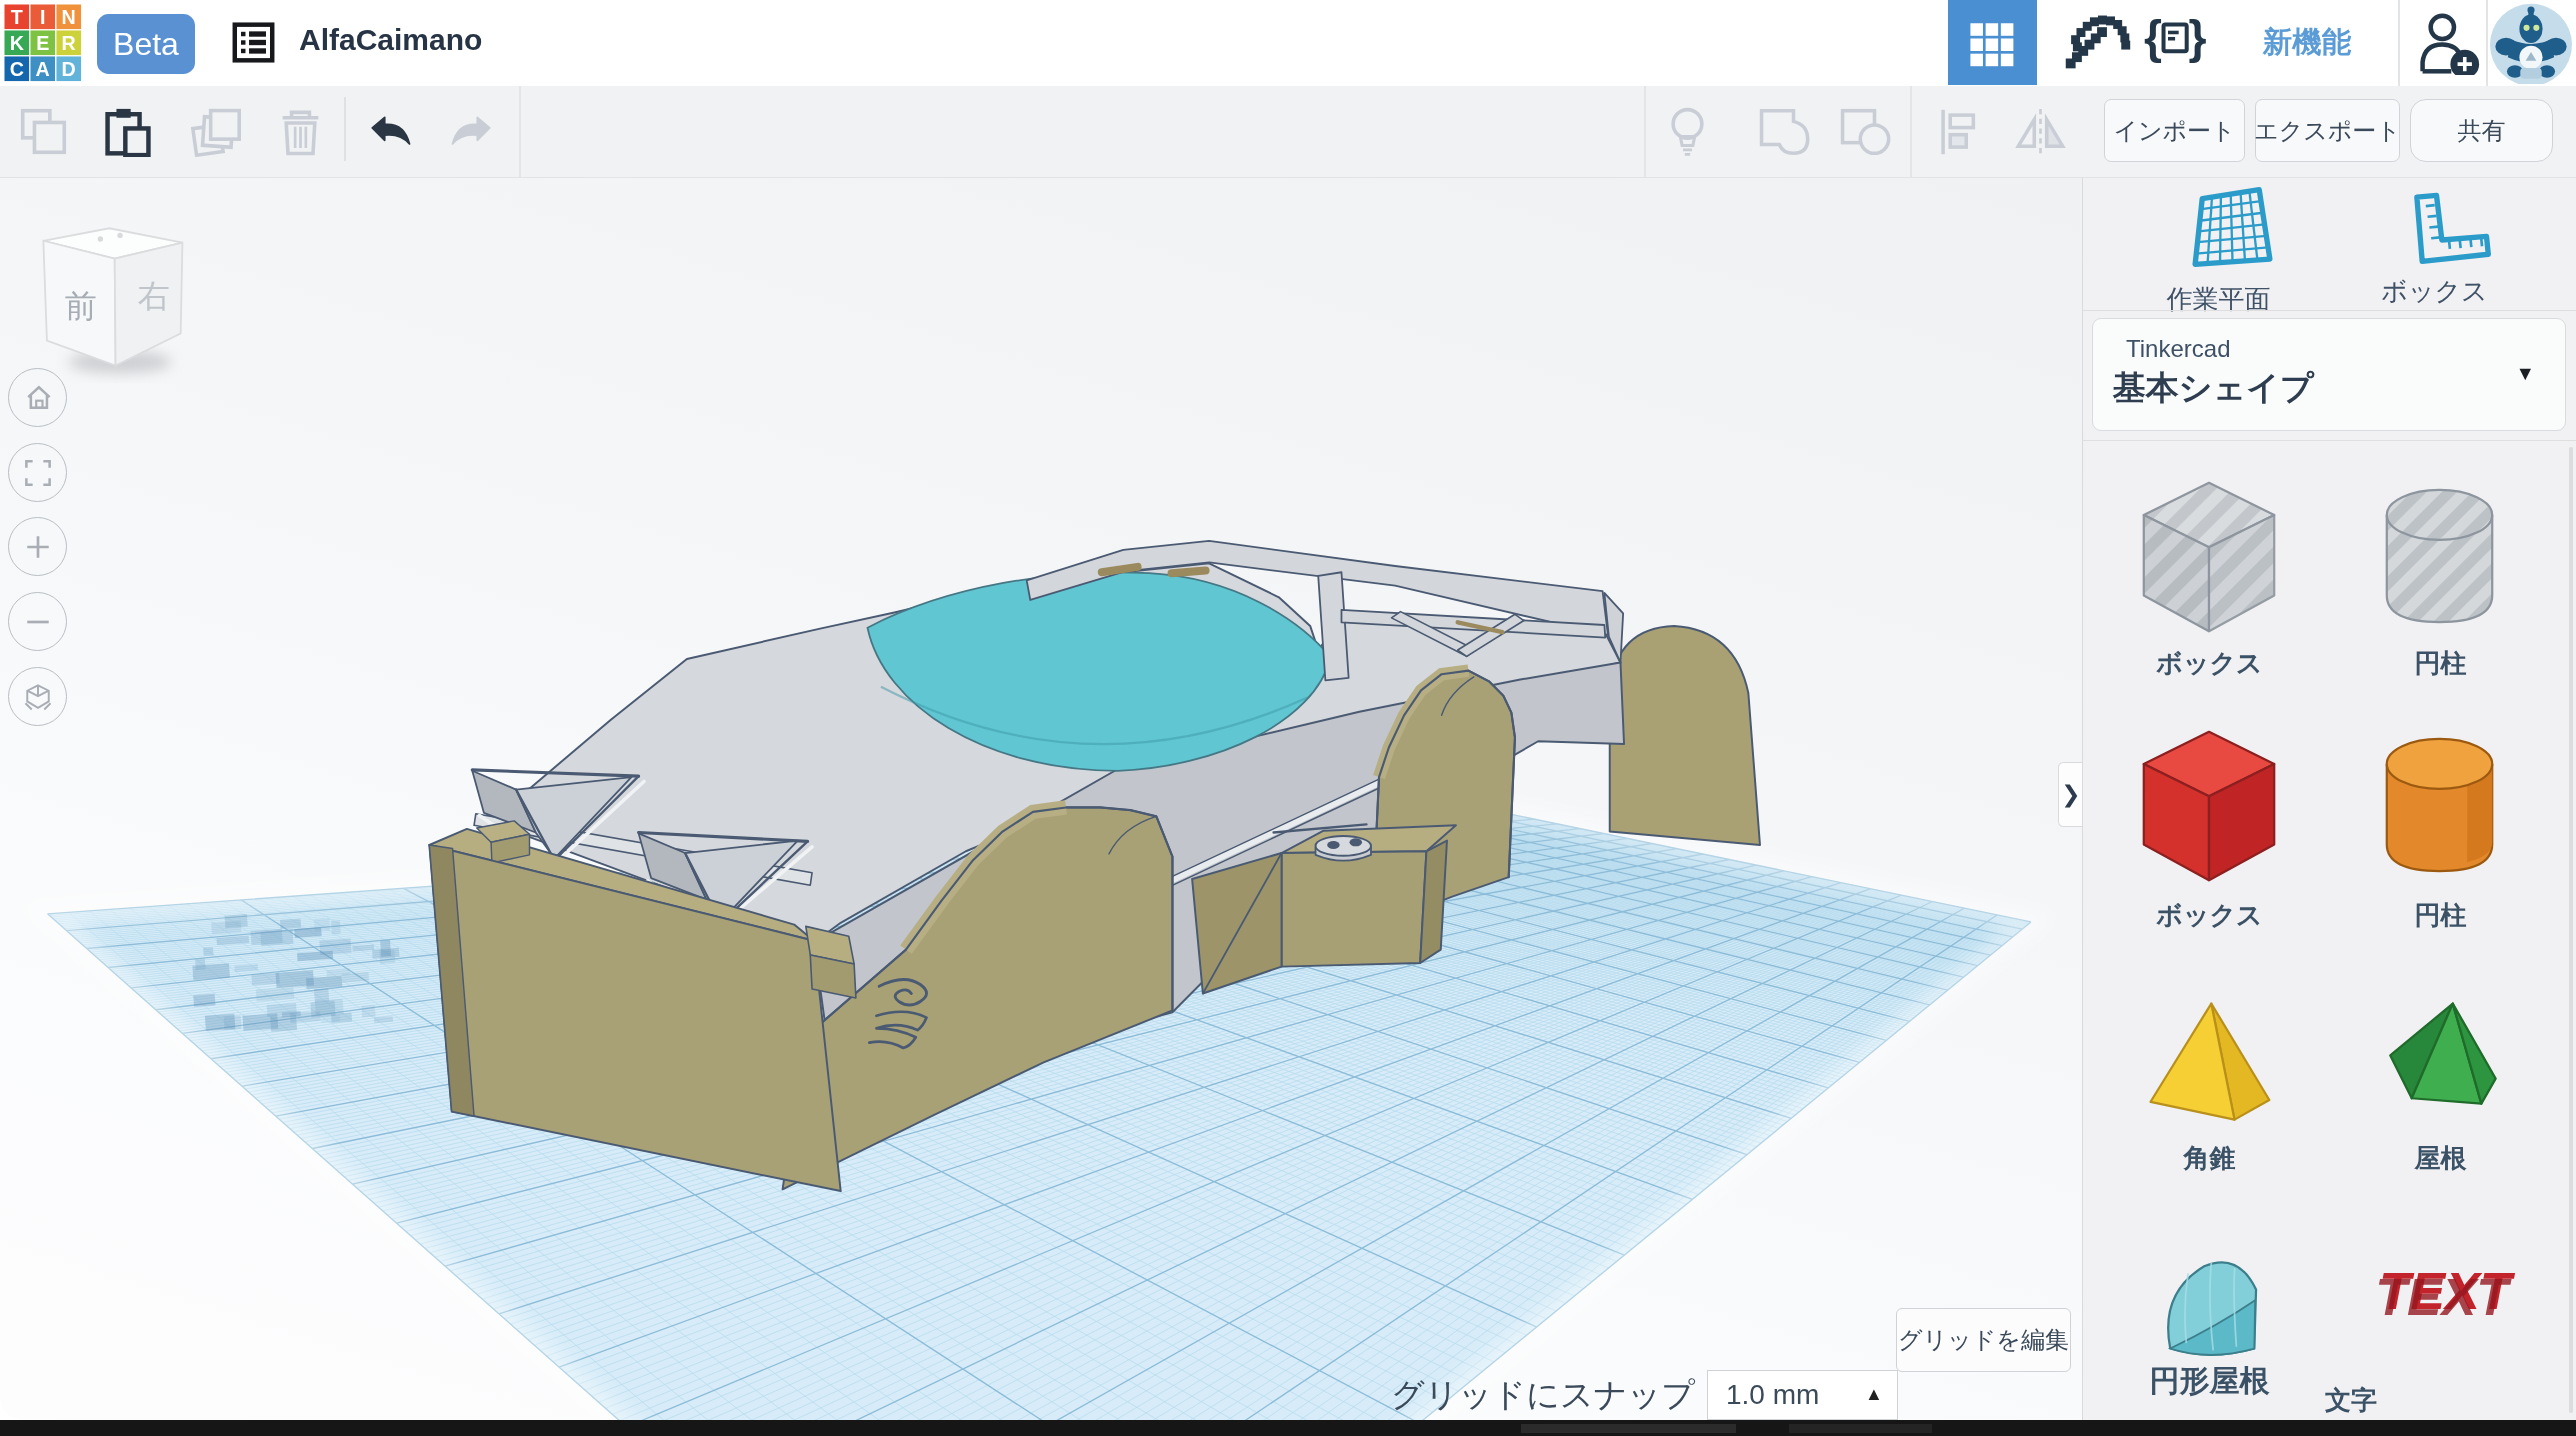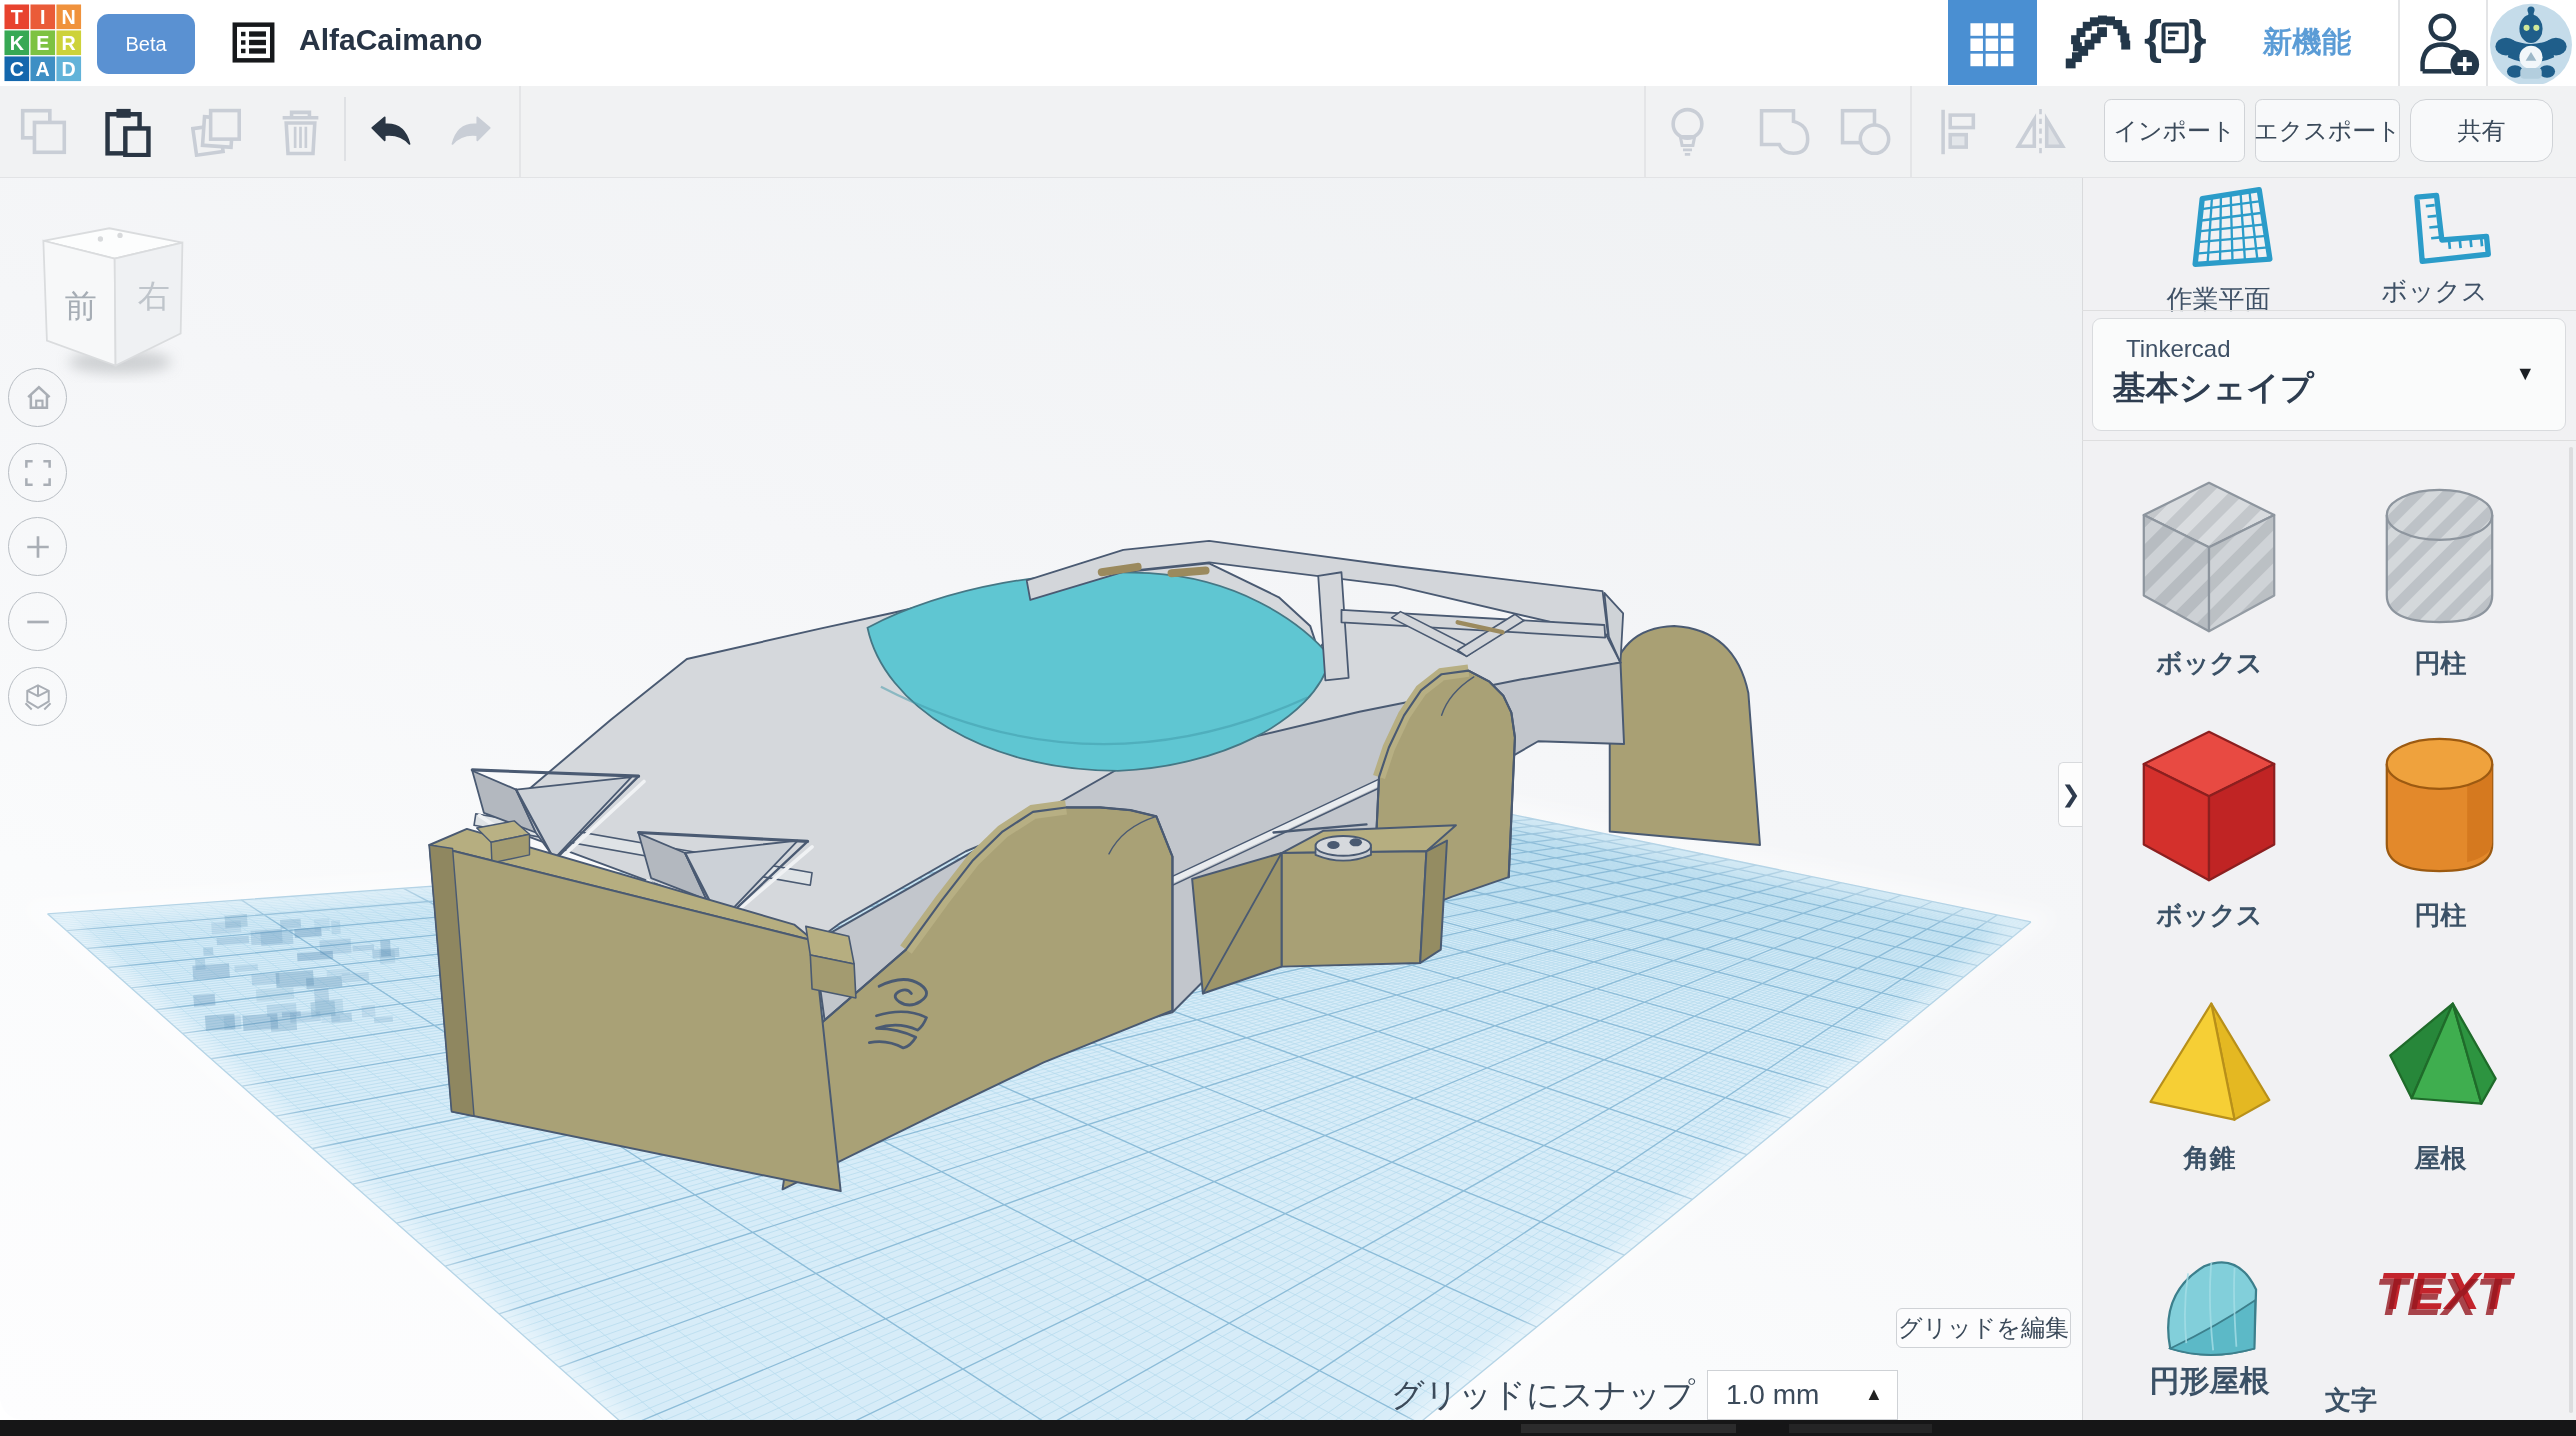--- a/index.html
+++ b/index.html
@@ -146,21 +146,21 @@
       <svg width="34" height="34" viewBox="0 0 38 38" style="">
         <path d="M7,19 L31,19" stroke="#a9aeb5" stroke-width="3"></path>
       </svg>
     </div>
     <div style="position:absolute;left:8px;top:490px;width:59px;height:59px;border:1.8px solid #b9bec4;border-radius:50%;background:transparent;box-sizing:border-box;display:flex;align-items:center;justify-content:center">
       <svg width="34" height="34" viewBox="0 0 38 38" style="">
         <path d="M19,6 L31,12 L31,24 L19,31 L7,24 L7,12 Z M19,6 L19,18 M7,12 L19,18 L31,12 M5,26 L12,33 M33,26 L26,33" fill="none" stroke="#a9aeb5" stroke-width="2.2"></path>
       </svg>
     </div>
     <div style="position:absolute;left:2058px;top:585px;width:24px;height:63px;background:#fdfdfd;border:0.9px solid #d8dadd;border-right:none;border-radius:5.4px 0 0 5.4px;display:flex;align-items:center;justify-content:center;font-size:23px;color:#2e3b4e">❯</div>
-    <div style="position:absolute;left:1896px;top:1131px;width:175px;height:40px;background:#fcfcfd;border:1.8px solid #cfd2d6;border-radius:6px;display:flex;align-items:center;justify-content:center;font-size:24px;color:#3b4a5a;box-sizing:border-box;white-space:nowrap">グリッドを編集</div>
+    <div style="position:absolute;left:1896px;top:1131px;width:175px;height:64px;background:#fcfcfd;border:1.8px solid #cfd2d6;border-radius:6px;display:flex;align-items:center;justify-content:center;font-size:24px;color:#3b4a5a;box-sizing:border-box;white-space:nowrap">グリッドを編集</div>
     <div style="position:absolute;left:1427px;top:1199px;width:268px;height:39px;font-size:33px;color:#3b4a5a;display:flex;align-items:center;justify-content:flex-end;white-space:nowrap">グリッドにスナップ</div>
     <div style="position:absolute;left:1707px;top:1193px;width:191px;height:50px;background:#fff;border:1.8px solid #cfd2d6;box-sizing:border-box;font-size:28px;color:#3b4a5a;display:flex;align-items:center">
       <span style="margin-left:18px">1.0 mm</span>
       <span style="position:absolute;right:14.3px;top:12.5px;font-size:18px;color:#222">▲</span>
     </div>
   </div>
 <div style="position:absolute;left:2082px;top:177px;width:494px;height:1243px;background:#f1f1f3;border-left:1.8px solid #d9dadc;box-sizing:border-box"></div>
 <div style="position:absolute;left:2188px;top:186px"><svg width="89" height="82" viewBox="0 0 100 92" style="">
       <path d="M16,14 L80,4 L92,82 L8,88 Z" fill="none" stroke="#2b9cc9" stroke-width="6" stroke-linejoin="round"></path>
       <path d="M27,12 L22,87" stroke="#2b9cc9" stroke-width="2.6"></path>
@@ -264,21 +264,21 @@
       <text x="47.7" y="55.5" font-size="22" font-weight="bold" fill="#fff" text-anchor="middle" font-family="Liberation Sans, sans-serif">E</text>
       <rect x="63" y="34" width="27.5" height="27.5" fill="#cdd23a"></rect>
       <text x="76.7" y="55.5" font-size="22" font-weight="bold" fill="#fff" text-anchor="middle" font-family="Liberation Sans, sans-serif">R</text>
       <rect x="5" y="63" width="27.5" height="27.5" fill="#1467ad"></rect>
       <text x="18.7" y="84.5" font-size="22" font-weight="bold" fill="#fff" text-anchor="middle" font-family="Liberation Sans, sans-serif">C</text>
       <rect x="34" y="63" width="27.5" height="27.5" fill="#3e8fc4"></rect>
       <text x="47.7" y="84.5" font-size="22" font-weight="bold" fill="#fff" text-anchor="middle" font-family="Liberation Sans, sans-serif">A</text>
       <rect x="63" y="63" width="27.5" height="27.5" fill="#62b3d9"></rect>
       <text x="76.7" y="84.5" font-size="22" font-weight="bold" fill="#fff" text-anchor="middle" font-family="Liberation Sans, sans-serif">D</text>
     </svg>
-    <div style="position:absolute;left:97px;top:14.3px;width:98px;height:60px;background:#5a91d2;border-radius:11.6px;color:#fff;font-size:20px;display:flex;align-items:center;justify-content:center">Beta</div>
+    <div style="position:absolute;left:97px;top:14.3px;width:98px;height:60px;background:#5a91d2;border-radius:11.6px;color:#fff;font-size:32px;display:flex;align-items:center;justify-content:center">Beta</div>
     <svg width="43" height="41" viewBox="0 0 48 46" style="position:absolute;left:232px;top:21.5px">
       <rect x="3" y="3" width="42" height="40" fill="none" stroke="#16181b" stroke-width="5"></rect>
       <rect x="10" y="11" width="5" height="5" fill="#16181b"></rect>
       <rect x="19" y="10.5" width="19" height="6" fill="#16181b"></rect>
       <rect x="10" y="20.5" width="5" height="5" fill="#16181b"></rect>
       <rect x="19" y="20" width="19" height="6" fill="#16181b"></rect>
       <rect x="10" y="30" width="5" height="5" fill="#16181b"></rect>
       <rect x="19" y="29.5" width="19" height="6" fill="#16181b"></rect>
     </svg>
     <div style="position:absolute;left:299px;top:23px;font-size:30px;font-weight:bold;color:#273445">AlfaCaimano</div>

